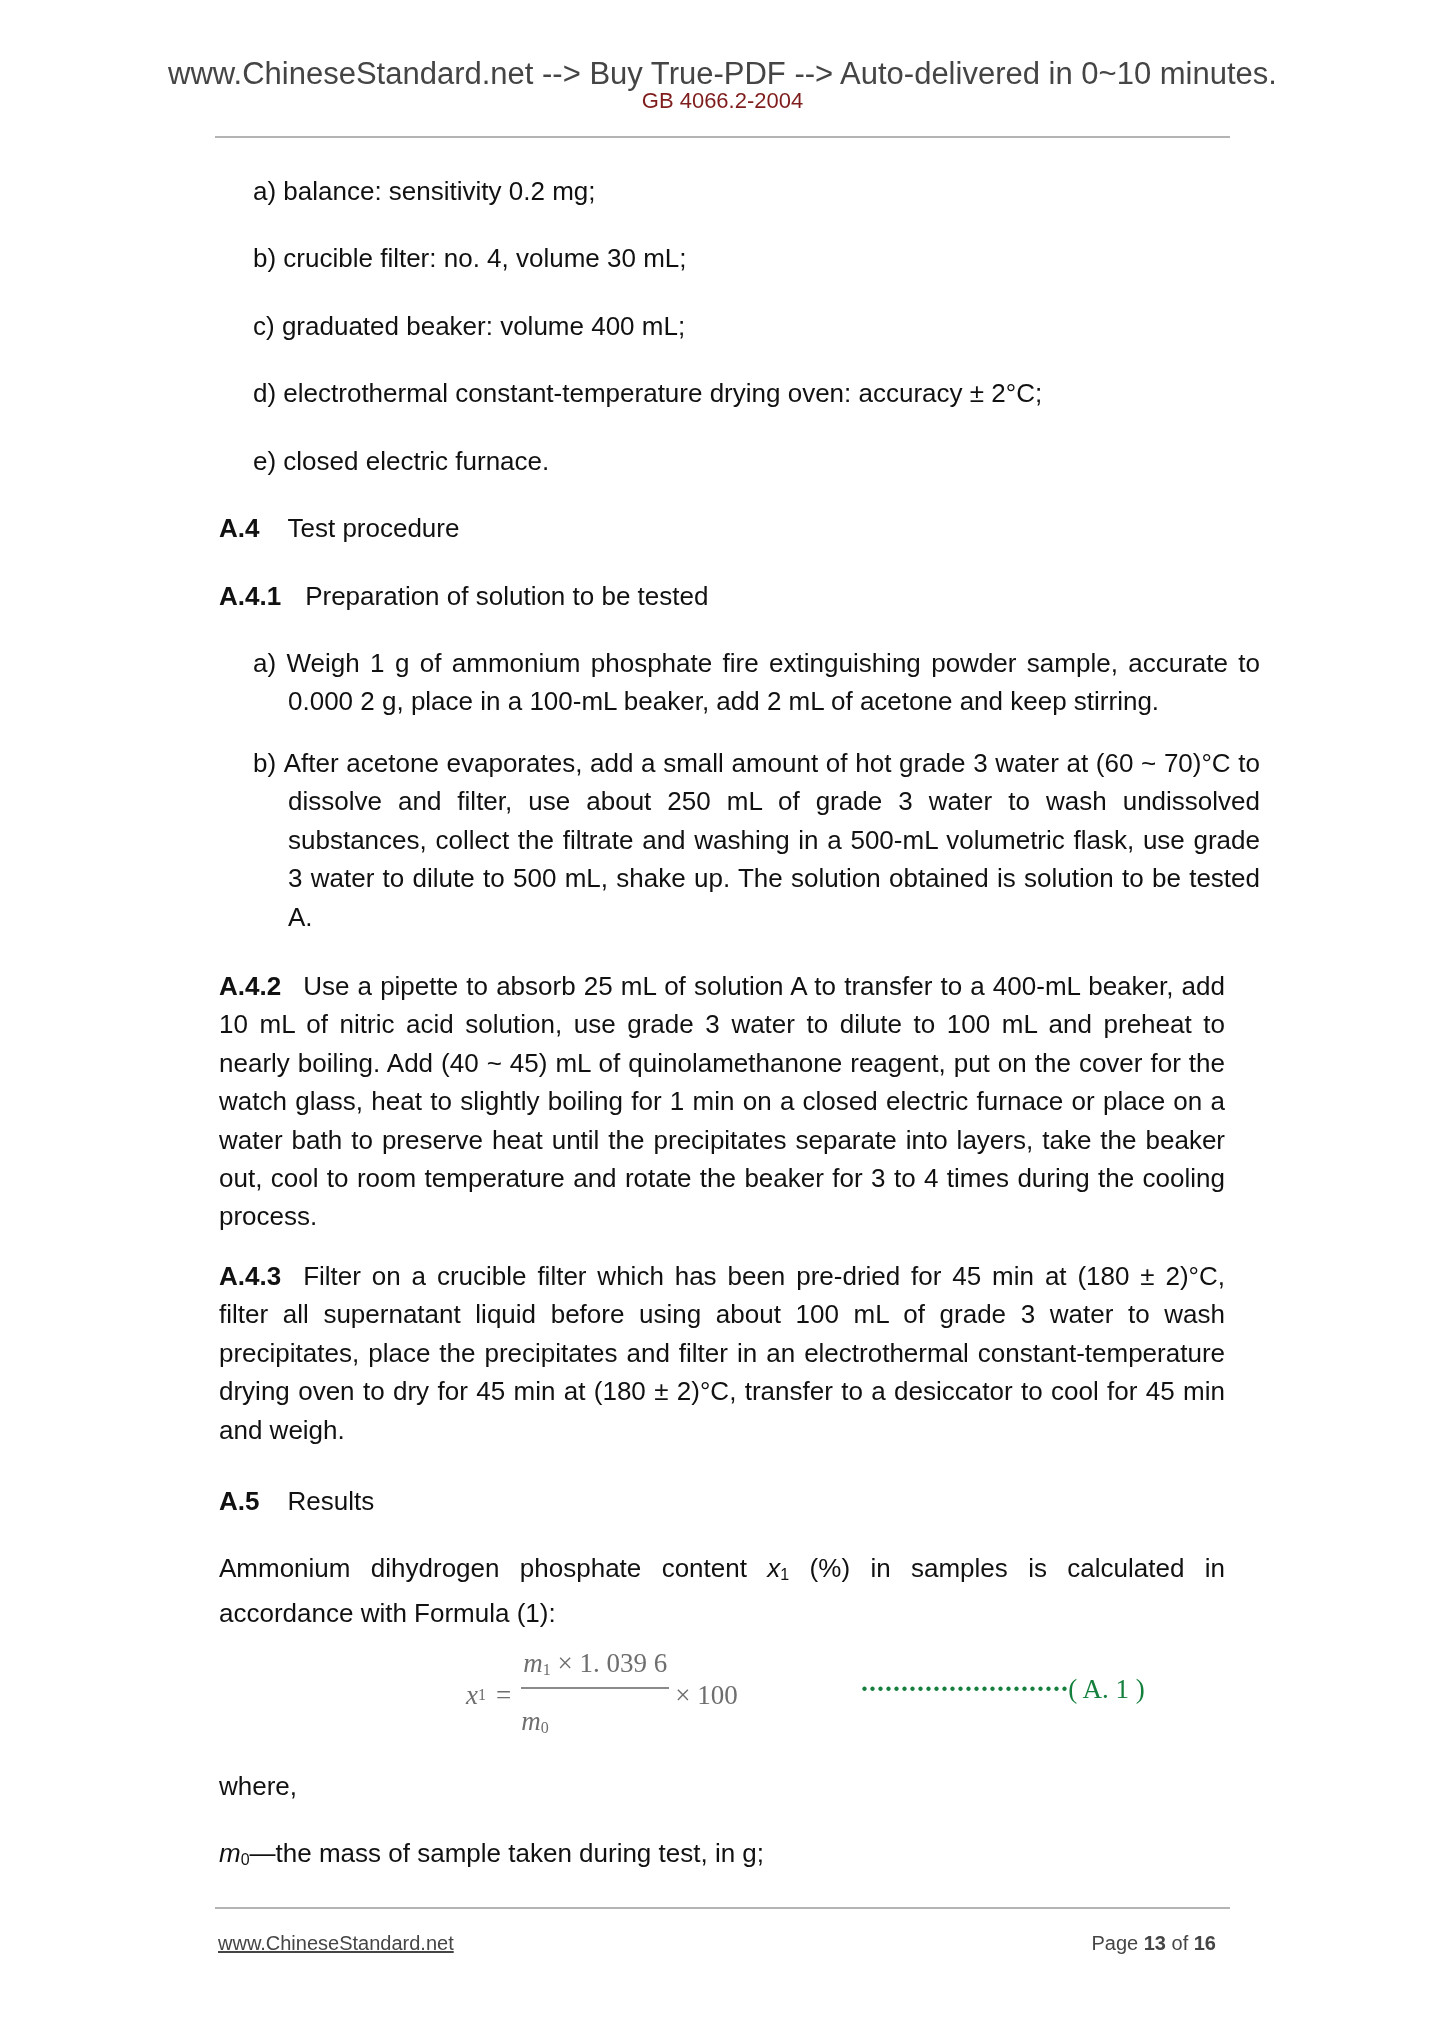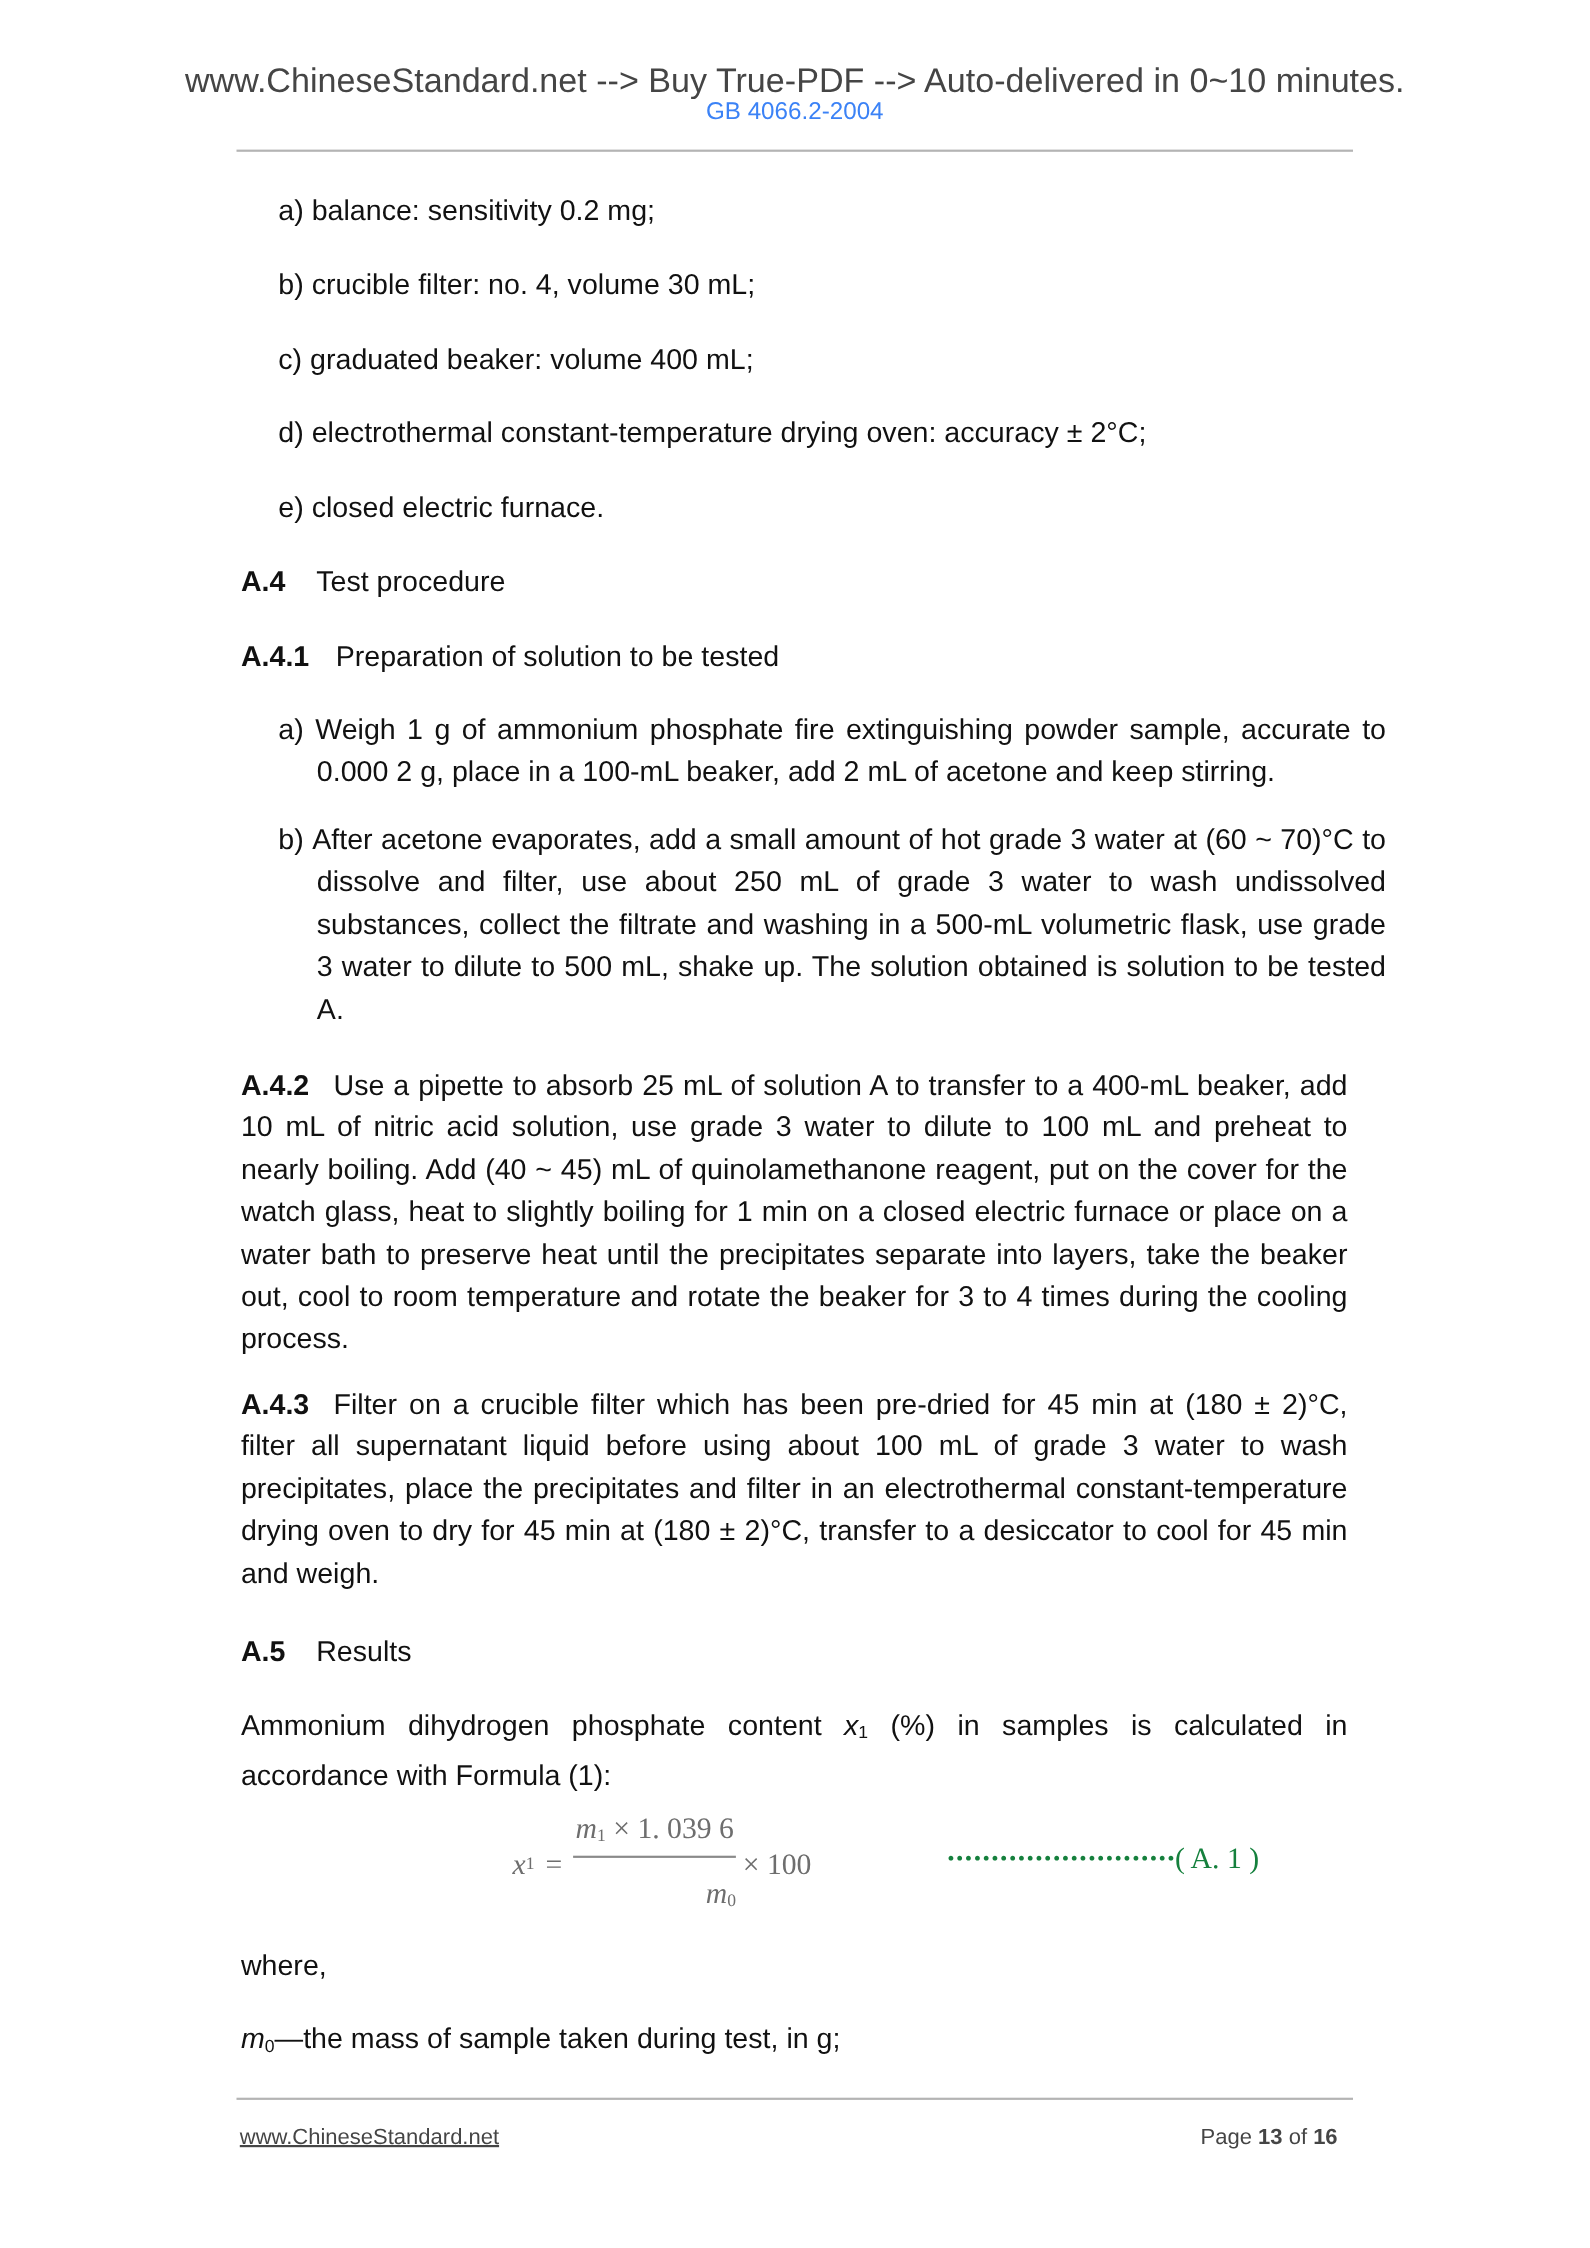--- a/index.html
+++ b/index.html
@@ -1,30 +1,30 @@
 <!DOCTYPE html>
 <html><head>
 <meta charset="utf-8">
 <style>
   html, body { margin: 0; padding: 0; background: #ffffff; }
   body { width: 1445px; height: 2044px; position: relative; overflow: hidden;
          font-family: "Liberation Sans", "DejaVu Sans", sans-serif; color: #111; }
   .abs { position: absolute; }
   .hdr-top { left: 0; width: 1445px; top: 56px; text-align: center; font-size: 31px; color: #454545; line-height: 36px; }
-  .hdr-sub { left: 0; width: 1445px; top: 88px; text-align: center; font-size: 22px; color: #3b82f6; line-height: 26px; }
+  .hdr-sub { left: 0; width: 1445px; top: 88px; text-align: center; font-size: 22px; color: #7f1d1d; line-height: 26px; }
   .rule { height: 0; border-top: 2px solid #b4b4b4; }
   .line { font-size: 26px; line-height: 38.4px; white-space: nowrap; }
   .para { font-size: 26px; line-height: 38.4px; text-align: justify; text-align-last: left; }
   .hang { padding-left: 35px; text-indent: -35px; }
   .b { font-weight: bold; }
   .gap { display: inline-block; }
   .sub { font-size: 16px; vertical-align: -3px; }
   .it { font-style: italic; }
   .formula { font-family: "Liberation Serif", "DejaVu Serif", serif; color: #6e6e6e; font-size: 27px; }
-  .frac { display: inline-block; text-align: right; vertical-align: middle; }
+  .frac { display: inline-block; text-align: left; vertical-align: middle; }
   .frac .num { display: block; border-bottom: 2px solid #8a8a8a; padding: 0 2px 2px 2px; line-height: 30px; }
   .frac .den { display: block; line-height: 30px; padding-top: 17px; }
   .eqno { font-family: "Liberation Serif", "DejaVu Serif", serif; color: #15803d; font-size: 27px; white-space: nowrap; }
   .footer-text { font-size: 20px; color: #454545; line-height: 30px; }
   .footer-link { text-decoration: underline; color: #454545; }
 </style>
 </head>
 <body>
 
 <div class="abs hdr-top">www.ChineseStandard.net --&gt; Buy True-PDF --&gt; Auto-delivered in 0~10 minutes.</div>

